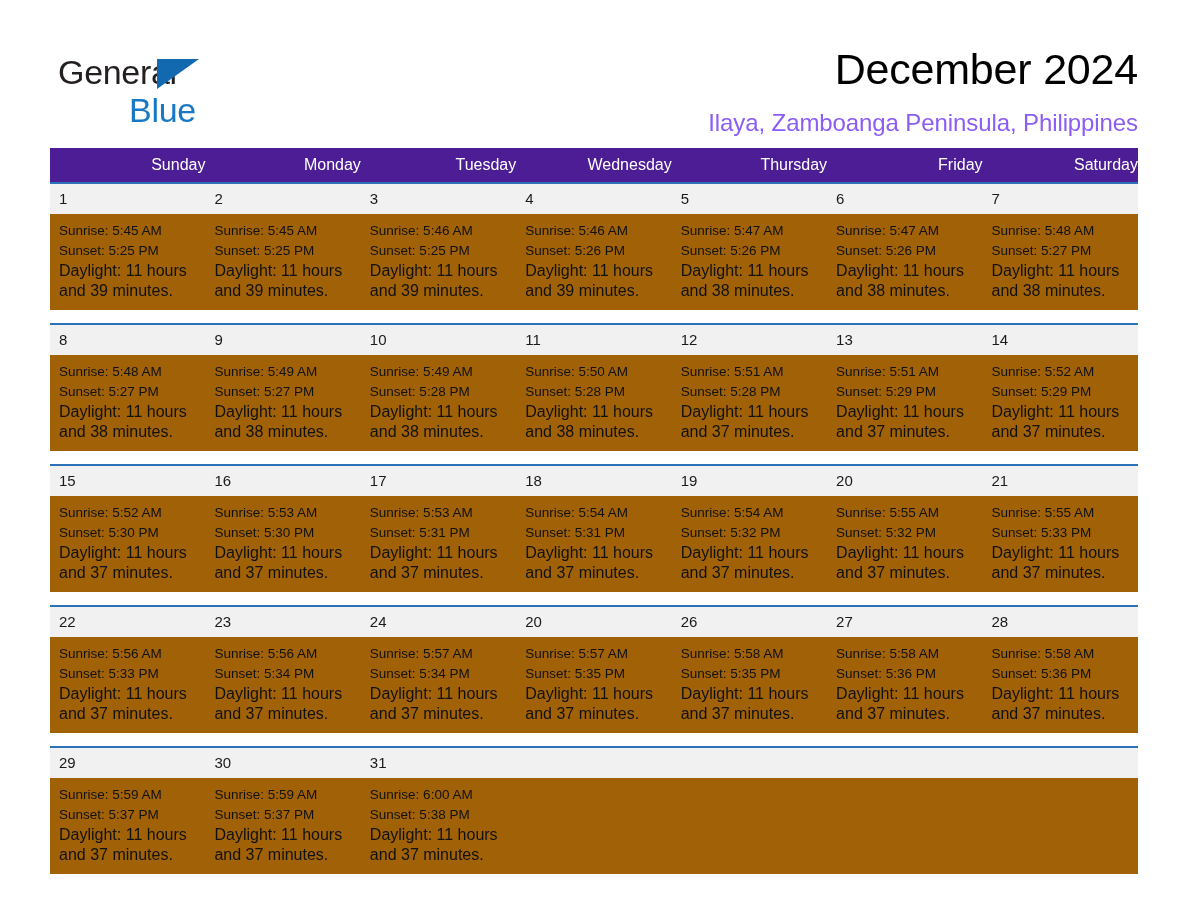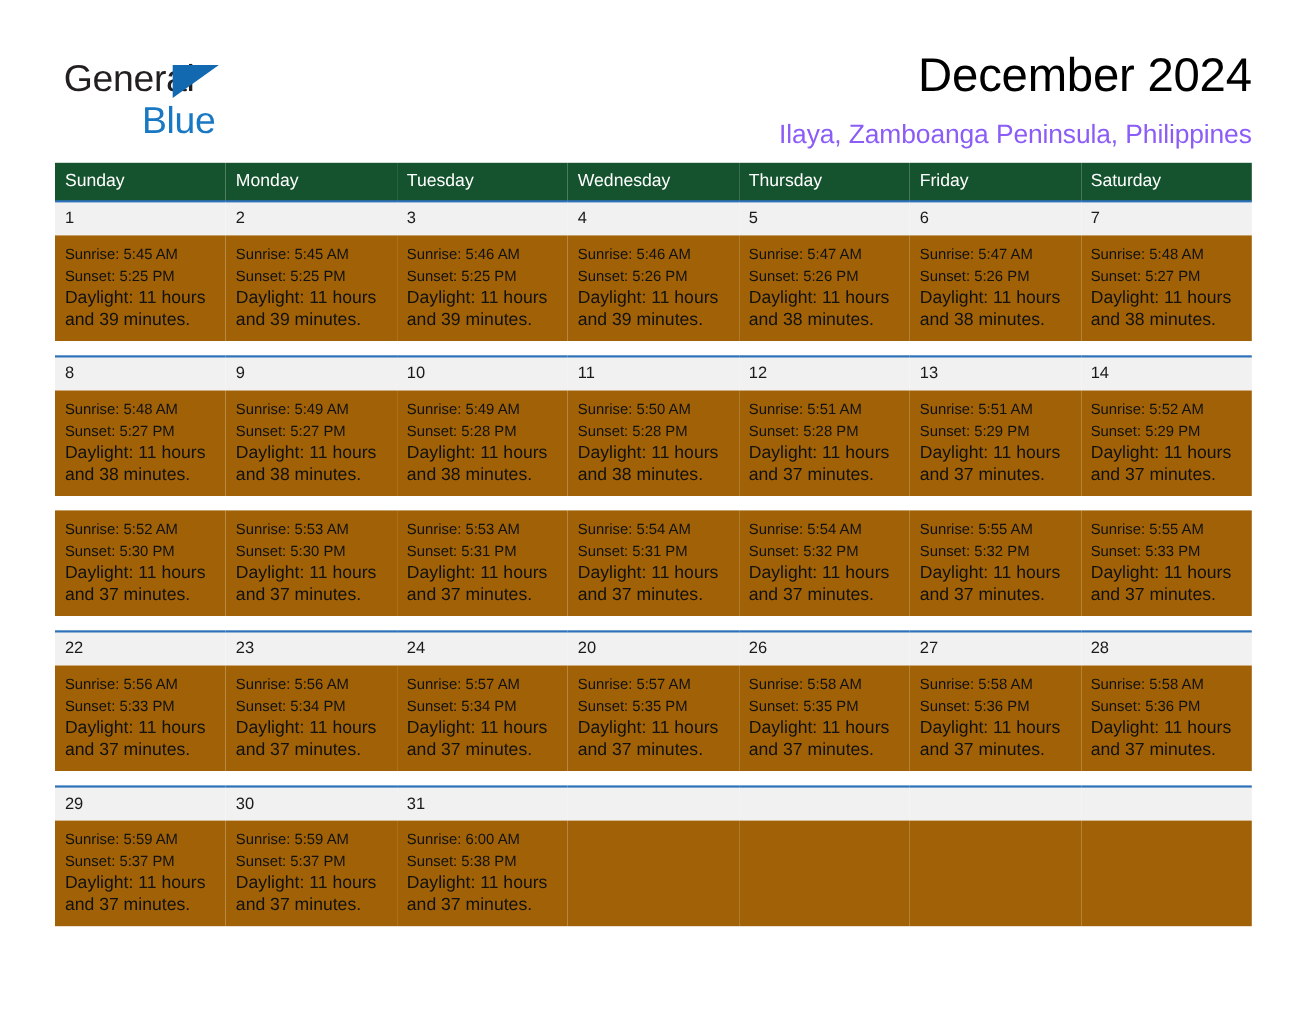--- a/index.html
+++ b/index.html
@@ -94,25 +94,25 @@
 
   
   .calendar {
     width: 1088px;
     border-collapse: collapse;
     table-layout: fixed;
   }
   .calendar col { width: 155.43px; }
 
   .dow-row th {
-    background: #14532d;
+    background: #4c1d95;
     color: #ffffff;
     font-size: 16px;
     font-weight: normal;
-    text-align: left;
+    text-align: right;
     padding: 7px 0 8px 9px;
     height: 19px;
     vertical-align: middle;
   }
 
   
   .spacer-row td {
     height: 13px;
     padding: 0;
     border: none;
@@ -293,20 +293,29 @@
         <td>
           <div class="detail-line">Sunrise: 5:52 AM</div>
           <div class="detail-line">Sunset: 5:29 PM</div>
           <div class="detail-daylight">Daylight: 11 hours and 37 minutes.</div>
         </td>
       </tr>
       <tr class="spacer-row">
           <td colspan="7"></td>
         </tr>
 
+      <tr class="datenum-row">
+        <td>15</td>
+        <td>16</td>
+        <td>17</td>
+        <td>18</td>
+        <td>19</td>
+        <td>20</td>
+        <td>21</td>
+      </tr>
       <tr class="detail-row">
         <td>
           <div class="detail-line">Sunrise: 5:52 AM</div>
           <div class="detail-line">Sunset: 5:30 PM</div>
           <div class="detail-daylight">Daylight: 11 hours and 37 minutes.</div>
         </td>
         <td>
           <div class="detail-line">Sunrise: 5:53 AM</div>
           <div class="detail-line">Sunset: 5:30 PM</div>
           <div class="detail-daylight">Daylight: 11 hours and 37 minutes.</div>

